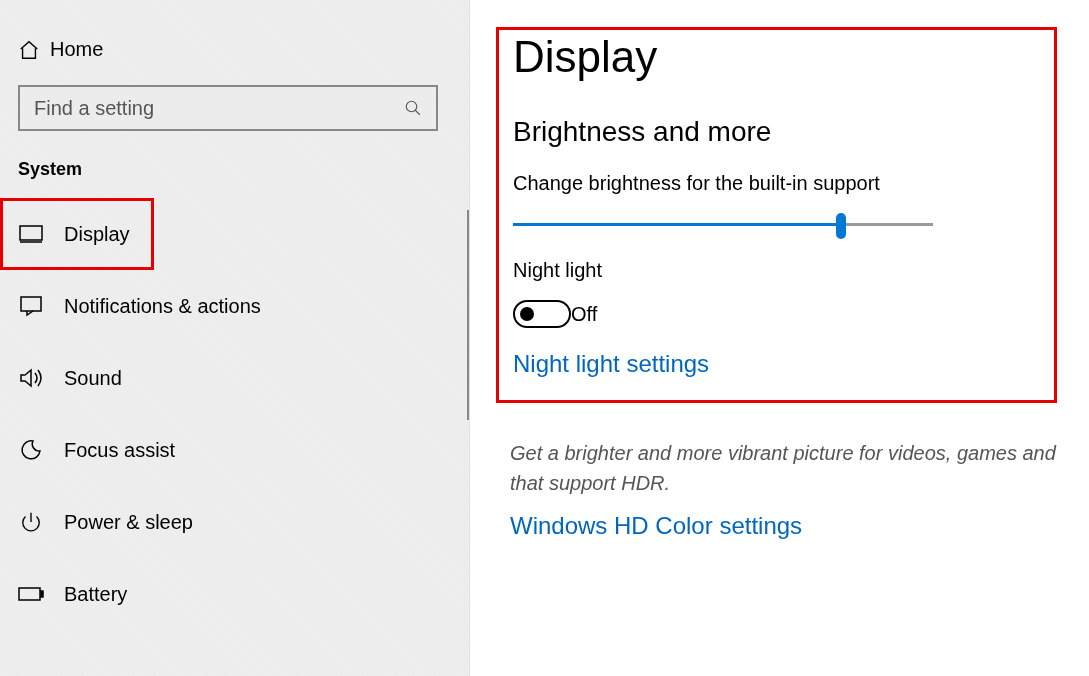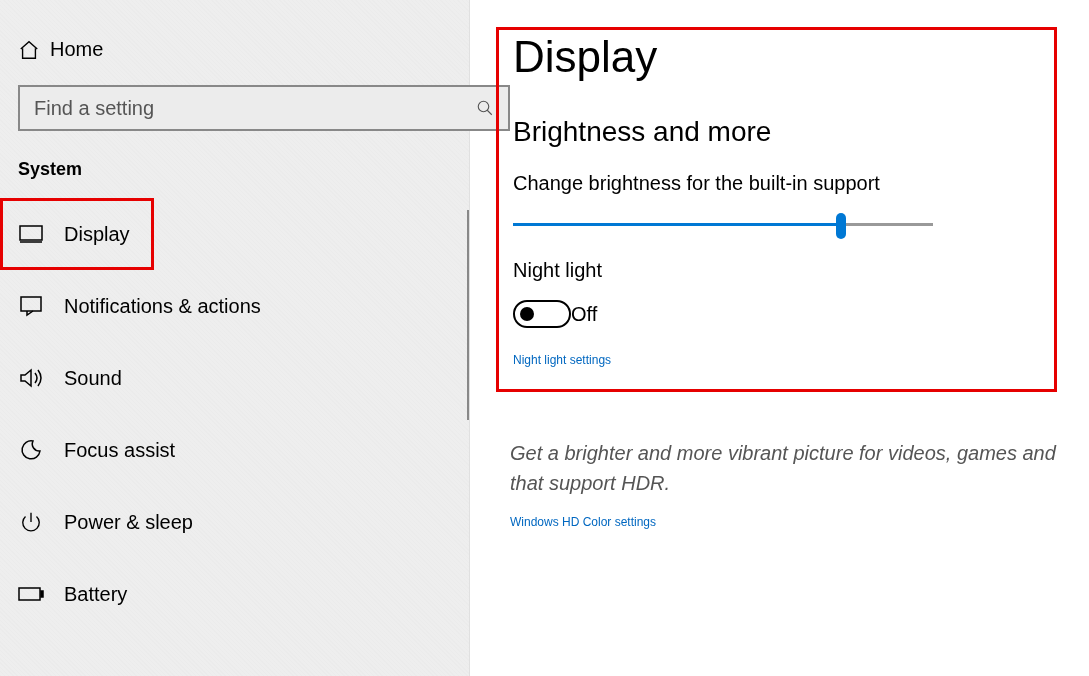--- a/index.html
+++ b/index.html
@@ -27,21 +27,21 @@
     align-items: center;
     padding: 8px 18px 24px 18px;
     gap: 10px;
     cursor: pointer;
   }
   .home-row .label { font-size: 20px; }
   .search-wrap {
     margin: 0 18px 28px 18px;
   }
   .search-box {
-    width: 492px;
+    width: 420px;
     height: 46px;
     border: 2px solid #888;
     background: #ececec;
     display: flex;
     align-items: center;
     padding: 0 14px;
     justify-content: space-between;
   }
   .search-input {
     border: none;
@@ -159,21 +159,21 @@
     height: 14px;
     background: #000;
     border-radius: 50%;
     position: absolute;
     top: 5px;
     left: 5px;
   }
   .toggle-label { font-size: 20px; }
   .link {
     color: #0067c0;
-    font-size: 12px;
+    font-size: 24px;
     cursor: pointer;
     display: inline-block;
   }
   .hd-section {
     margin-top: 408px;
   }
   .hd-desc {
     font-size: 20px;
     color: #555;
     margin-bottom: 14px;

